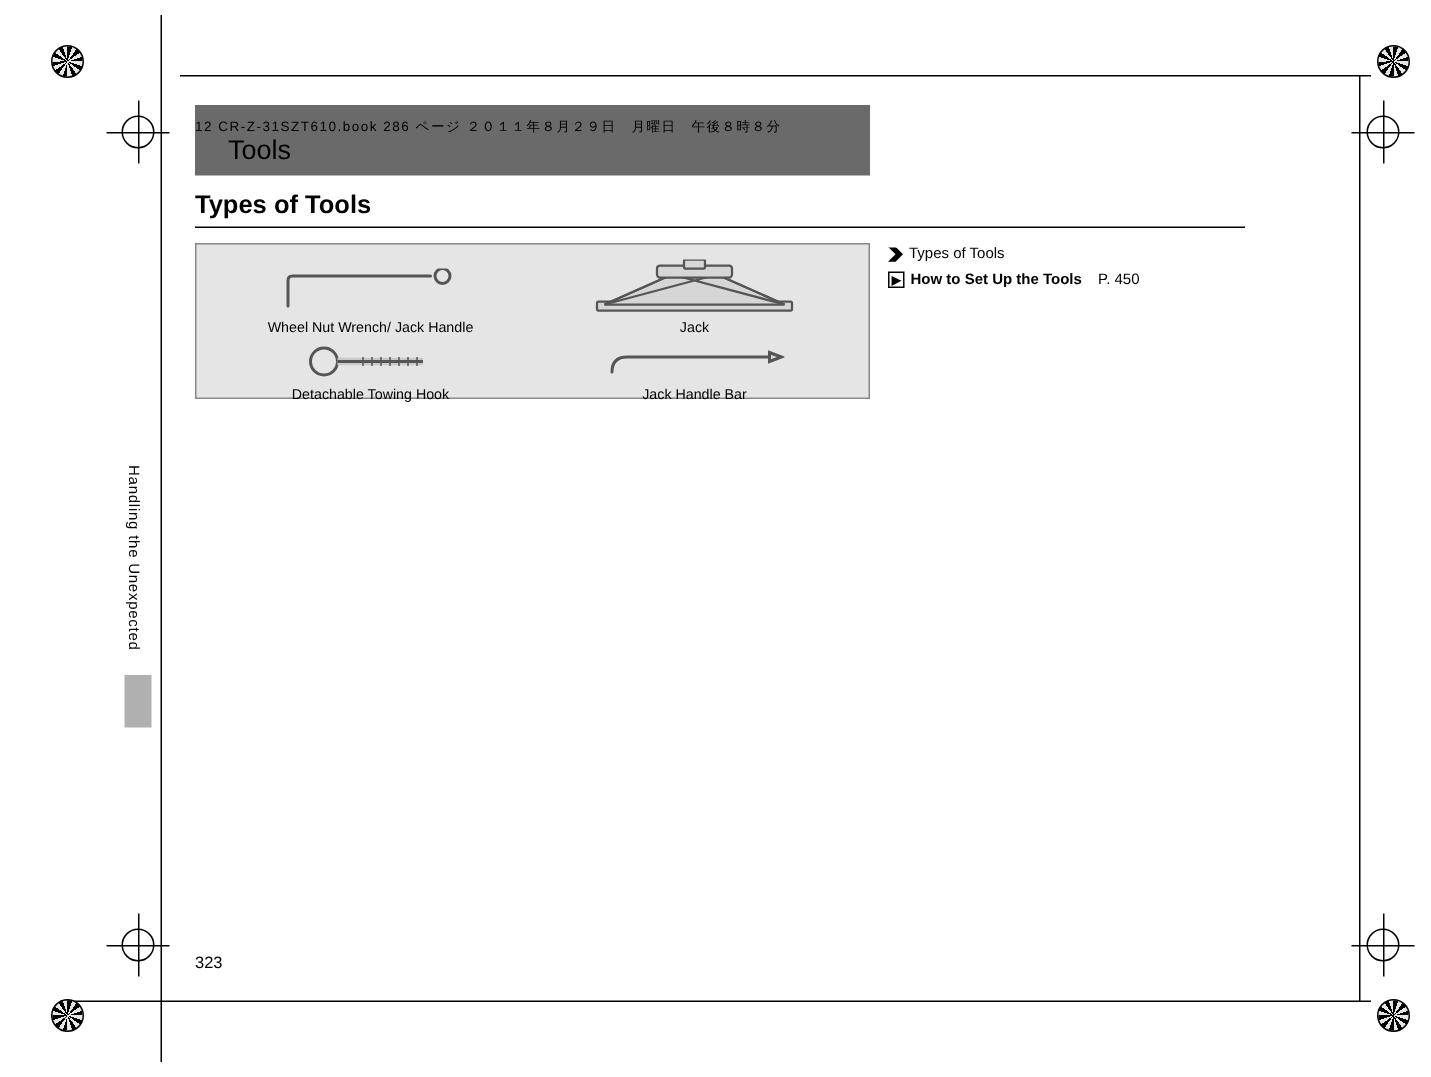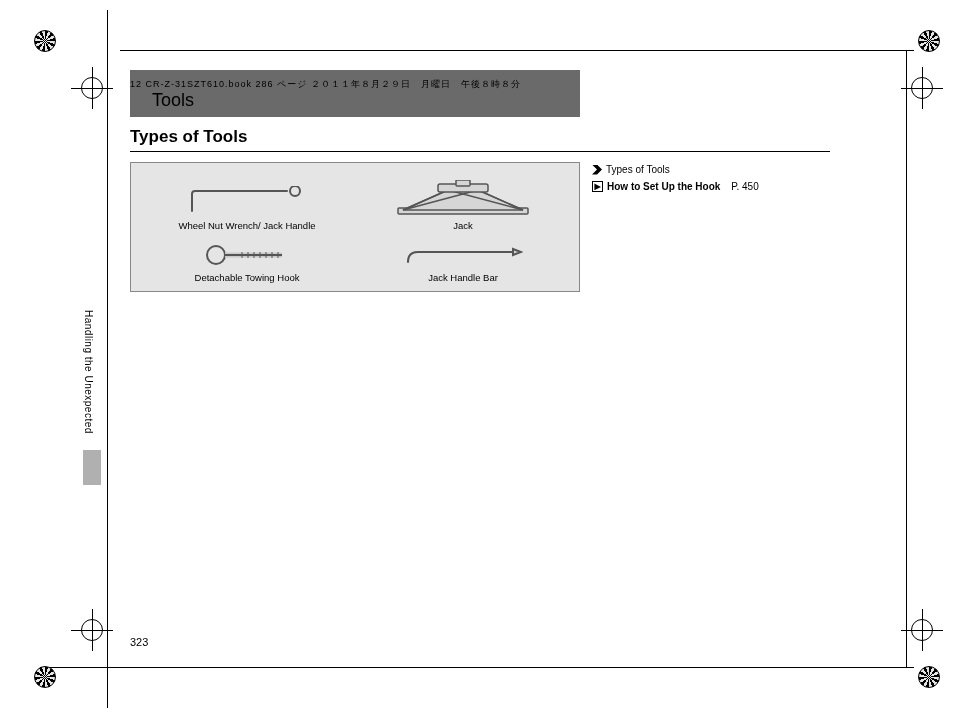--- a/index.html
+++ b/index.html
@@ -93,21 +93,21 @@
 
   .content-row {
     display: flex;
     gap: 12px;
     align-items: flex-start;
     width: 720px;
   }
 
   .tool-panel {
     width: 450px;
-    height: 130px;
+    height: 104px;
     background: #e5e5e5;
     border: 1px solid #888;
     padding: 10px 18px 8px 18px;
     display: grid;
     grid-template-columns: 1fr 1fr;
     grid-template-rows: auto auto;
     column-gap: 20px;
     row-gap: 4px;
   }
   .cell { display:flex; flex-direction:column; align-items:center; justify-content:flex-end; }
@@ -267,21 +267,21 @@
 
     </div>
 
     <div class="sidebar">
       <div class="hd">
         <span class="chevs"></span>
         <span>Types of Tools</span>
       </div>
       <div class="link-row">
         <span class="box">▶</span>
-        <b>How to Set Up the Hook</b>&nbsp;
+        <b>How to Set Up the Tools</b>&nbsp;
         <span>P. 450</span>
       </div>
     </div>
 
   </div>
 </div>
 
 <div class="vtab">Handling the Unexpected</div>
 <div class="gray-tab"></div>
 <div class="page-num">323</div>

